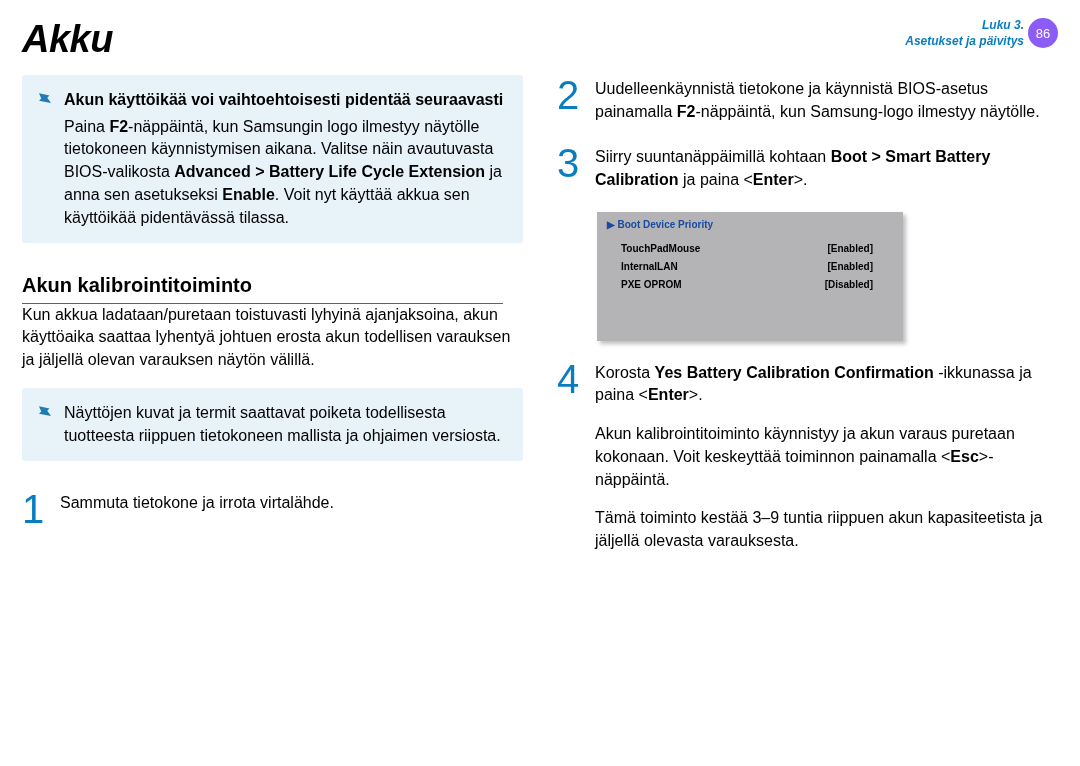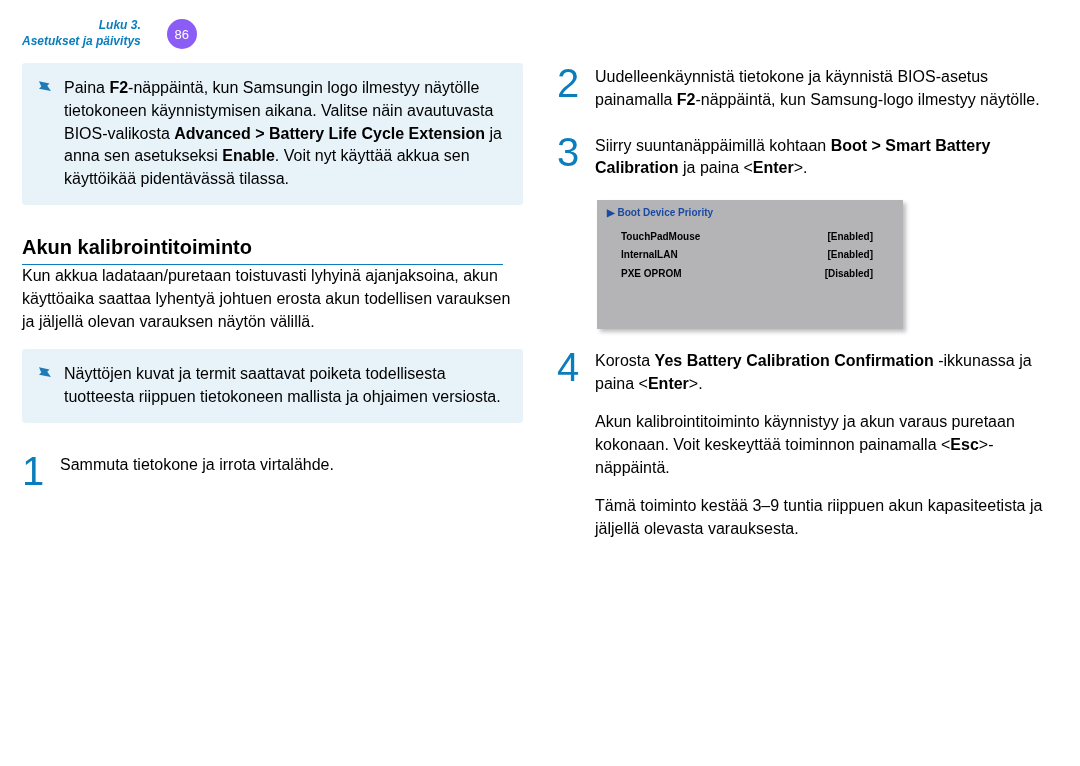--- a/index.html
+++ b/index.html
@@ -19,22 +19,22 @@
   }
   .title {
     font-size: 38px;
     font-weight: 700;
     font-style: italic;
     color: #000;
     letter-spacing: -0.5px;
   }
   .header-right {
     display: flex;
-    align-items: flex-end;
-    gap: 26px;
+    align-items: flex-start;
+    gap: 4px;
     color: #0a7dbd;
     font-size: 12px;
     font-weight: 700;
     font-style: italic;
   }
   .header-txt {
     text-align: right;
     line-height: 1.3;
   }
   .page-badge {
@@ -141,39 +141,41 @@
     margin: 4px 4px 0 4px;
     color: #1a4aa0;
   }
   .bios-highlight .bios-name { font-size: 10px; font-weight: 700; }
   b { font-weight: 700; }
 </style>
 </head>
 <body>
 
 <div class="header">
+  <div class="title">Akku</div>
   <div class="header-right">
     <div class="header-txt">
       <div>Luku 3.</div>
       <div>Asetukset ja päivitys</div>
     </div>
     <div class="page-badge">86</div>
   </div>
 </div>
 
 <div class="columns">
 
   <div class="col">
     <div class="note-box">
       <span class="note-icon">
         <svg viewBox="0 0 24 24" width="18" height="18">
             <path fill="#1f7ab5" d="M4 3l14 3-3 3 5 7-16-3 3-3-3-7z"></path>
           </svg>
       </span>
       <div class="note-content">
+        <div class="note-title">Akun käyttöikää voi vaihtoehtoisesti pidentää seuraavasti</div>
         <div class="note-body">
           <span>Paina </span><b>F2</b><span>-näppäintä, kun Samsungin logo ilmestyy näytölle tietokoneen käynnistymisen aikana. Valitse näin avautuvasta BIOS-valikosta </span><b>Advanced &gt; Battery Life Cycle Extension</b><span> ja anna sen asetukseksi </span><b>Enable</b><span>. Voit nyt käyttää akkua sen käyttöikää pidentävässä tilassa.</span>
         </div>
       </div>
     </div>
 
     <div class="section-heading">Akun kalibrointitoiminto</div>
     <div class="para">Kun akkua ladataan/puretaan toistuvasti lyhyinä ajanjaksoina, akun käyttöaika saattaa lyhentyä johtuen erosta akun todellisen varauksen ja jäljellä olevan varauksen näytön välillä.</div>
 
     <div class="note-box">

